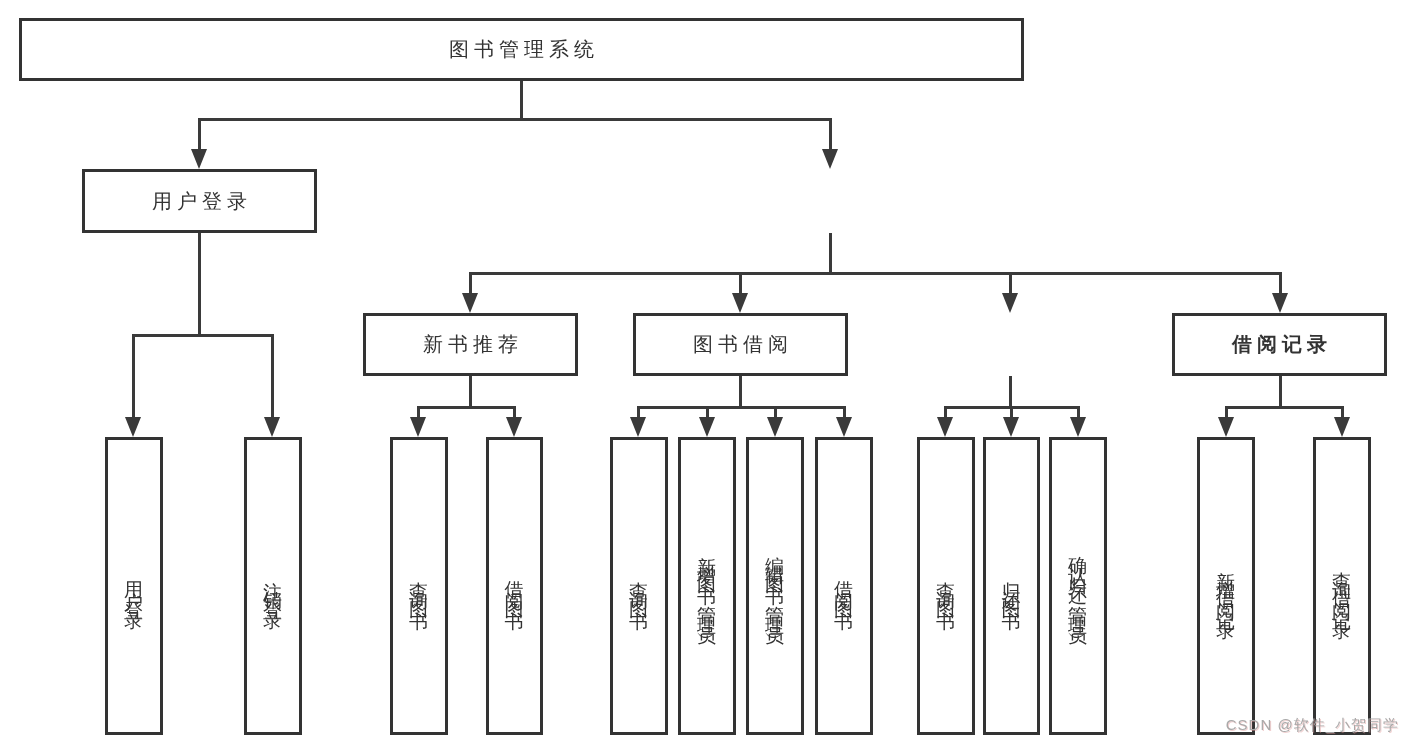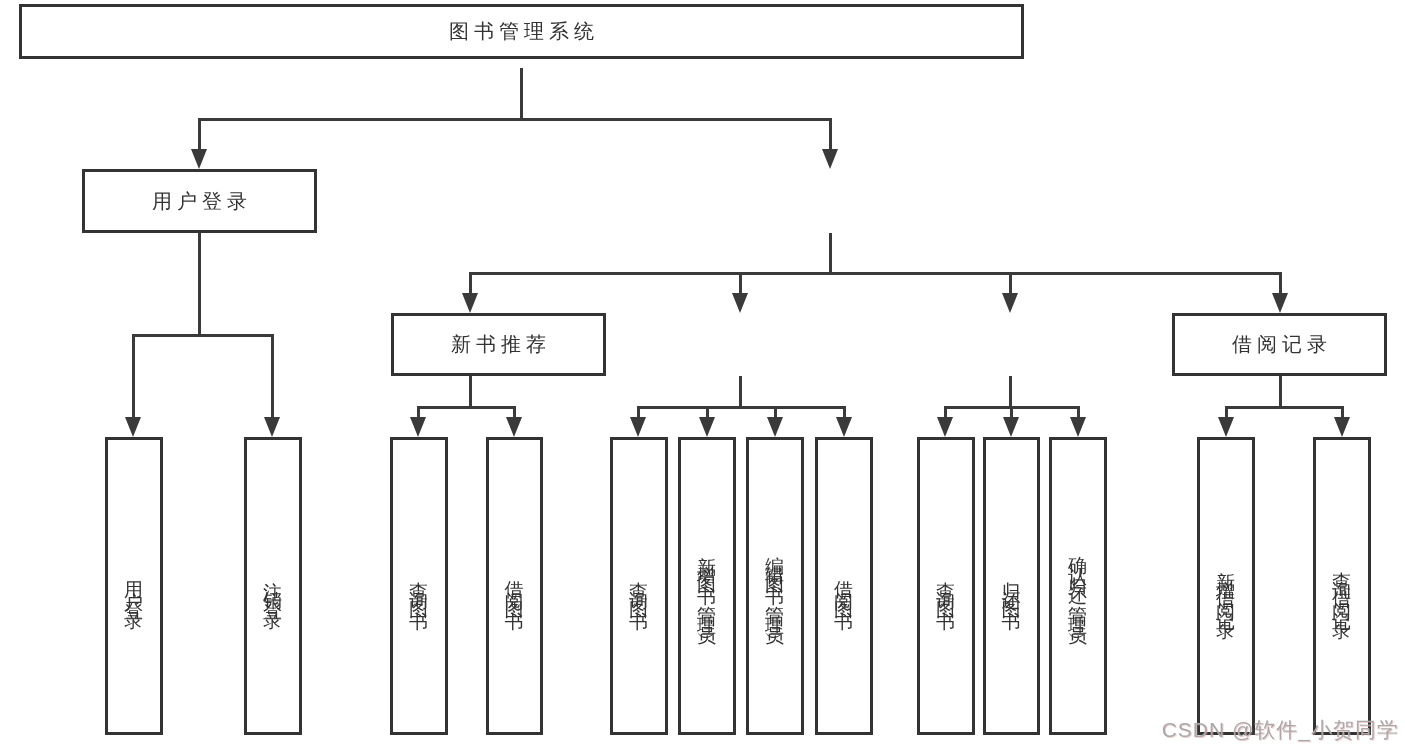--- a/index.html
+++ b/index.html
@@ -25,21 +25,21 @@
   }
   .line { position:absolute; background:#3a3a3a; z-index:1; }
   .arrowhead {
     position:absolute; width:0; height:0; z-index:1;
     border-left:8px solid transparent;
     border-right:8px solid transparent;
     border-top:20px solid #3a3a3a;
   }
   .watermark {
     position:absolute; right:6px; top:716px; z-index:3;
-    font-size:21px; letter-spacing:1px; color:#a9a9a9;
+    font-size:15px; letter-spacing:1px; color:#a9a9a9;
     text-shadow:1px 1px 0 rgba(224,150,150,0.45);
     white-space:nowrap;
   }
 </style>
 </head>
 <body>
 
 <div id="stage">
   <div class="watermark">CSDN @软件_小贺同学</div>
 <div class="line" style="left: 519.5px; top: 68px; width: 3px; height: 53px;"></div>
@@ -87,30 +87,33 @@
     <div class="line" style="left: 943.5px; top: 407px; width: 3px; height: 12px;"></div>
     <div class="arrowhead" style="left: 937px; top: 417px;"></div>
     <div class="line" style="left: 1009.5px; top: 407px; width: 3px; height: 12px;"></div>
     <div class="arrowhead" style="left: 1003px; top: 417px;"></div>
     <div class="line" style="left: 1076.5px; top: 407px; width: 3px; height: 12px;"></div>
     <div class="arrowhead" style="left: 1070px; top: 417px;"></div>
     <div class="line" style="left: 1224.5px; top: 407px; width: 3px; height: 12px;"></div>
     <div class="arrowhead" style="left: 1218px; top: 417px;"></div>
     <div class="line" style="left: 1340.5px; top: 407px; width: 3px; height: 12px;"></div>
     <div class="arrowhead" style="left: 1334px; top: 417px;"></div>
-    <div class="node horiz" style="left: 19px; top: 4px; width: 1005px; height: 55px;">
+    <div class="node horiz" style="left: 19px; top: 18px; width: 1005px; height: 63px;">
       <span>图书管理系统</span>
     </div>
     <div class="node horiz" style="left: 82px; top: 169px; width: 235px; height: 64px;">
       <span>用户登录</span>
     </div>
-    <div class="node horiz" style="left: 363px; top: 313px; width: 215px; height: 63px; margin-left: 28px;">
+    <div class="node horiz" style="left: 363px; top: 313px; width: 215px; height: 63px;">
       <span>新书推荐</span>
     </div>
-    <div class="node horiz" style="left: 1172px; top: 313px; width: 215px; height: 63px;">
+    <div class="node horiz" style="left: 633px; top: 313px; width: 215px; height: 63px;">
+      <span>图书借阅</span>
+    </div>
+    <div class="node horiz" style="left: 1172px; top: 313px; width: 215px; height: 63px; font-weight: bold;">
       <span>借阅记录</span>
     </div>
     <div class="node vert" style="left: 105px; top: 437px; width: 58px; height: 298px;">
       <span>用户登录</span>
     </div>
     <div class="node vert" style="left: 244px; top: 437px; width: 58px; height: 298px;">
       <span>注销登录</span>
     </div>
     <div class="node vert" style="left: 390px; top: 437px; width: 58px; height: 298px;">
       <span>查询图书</span>

